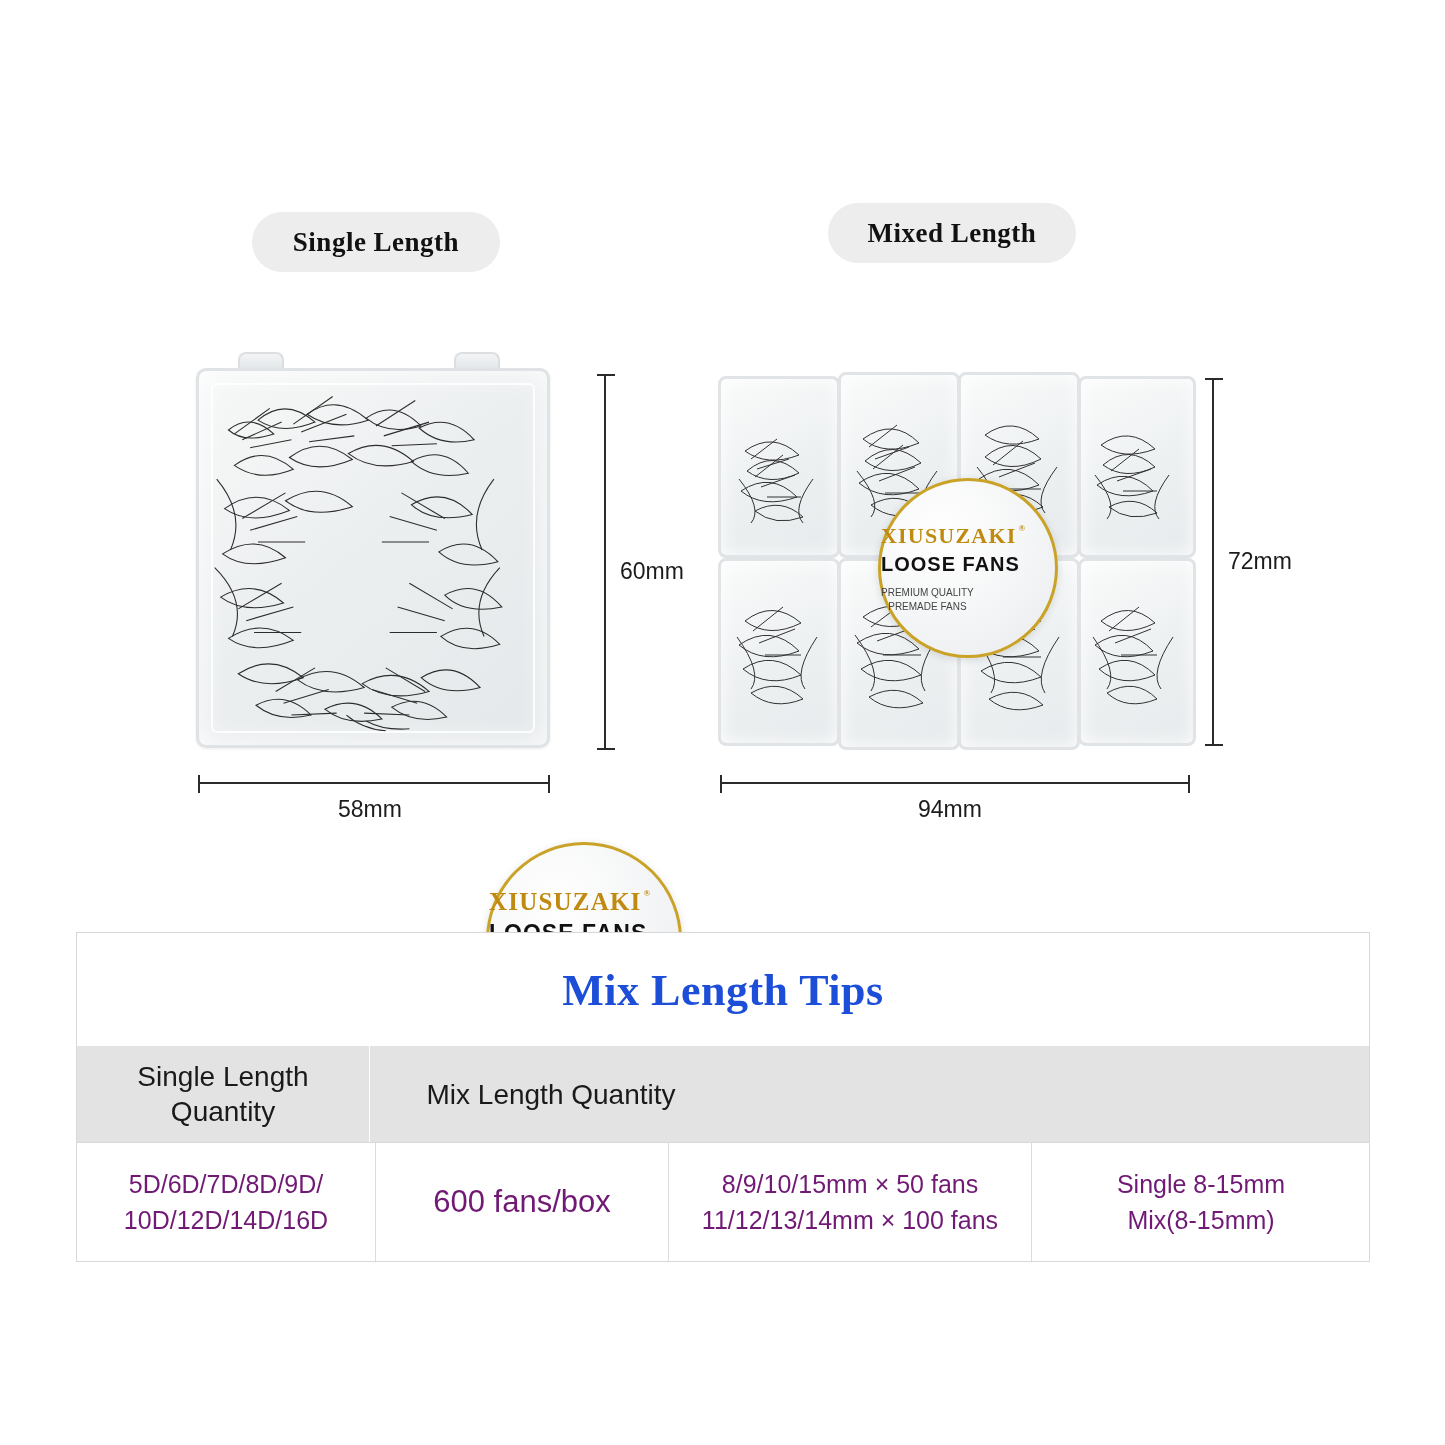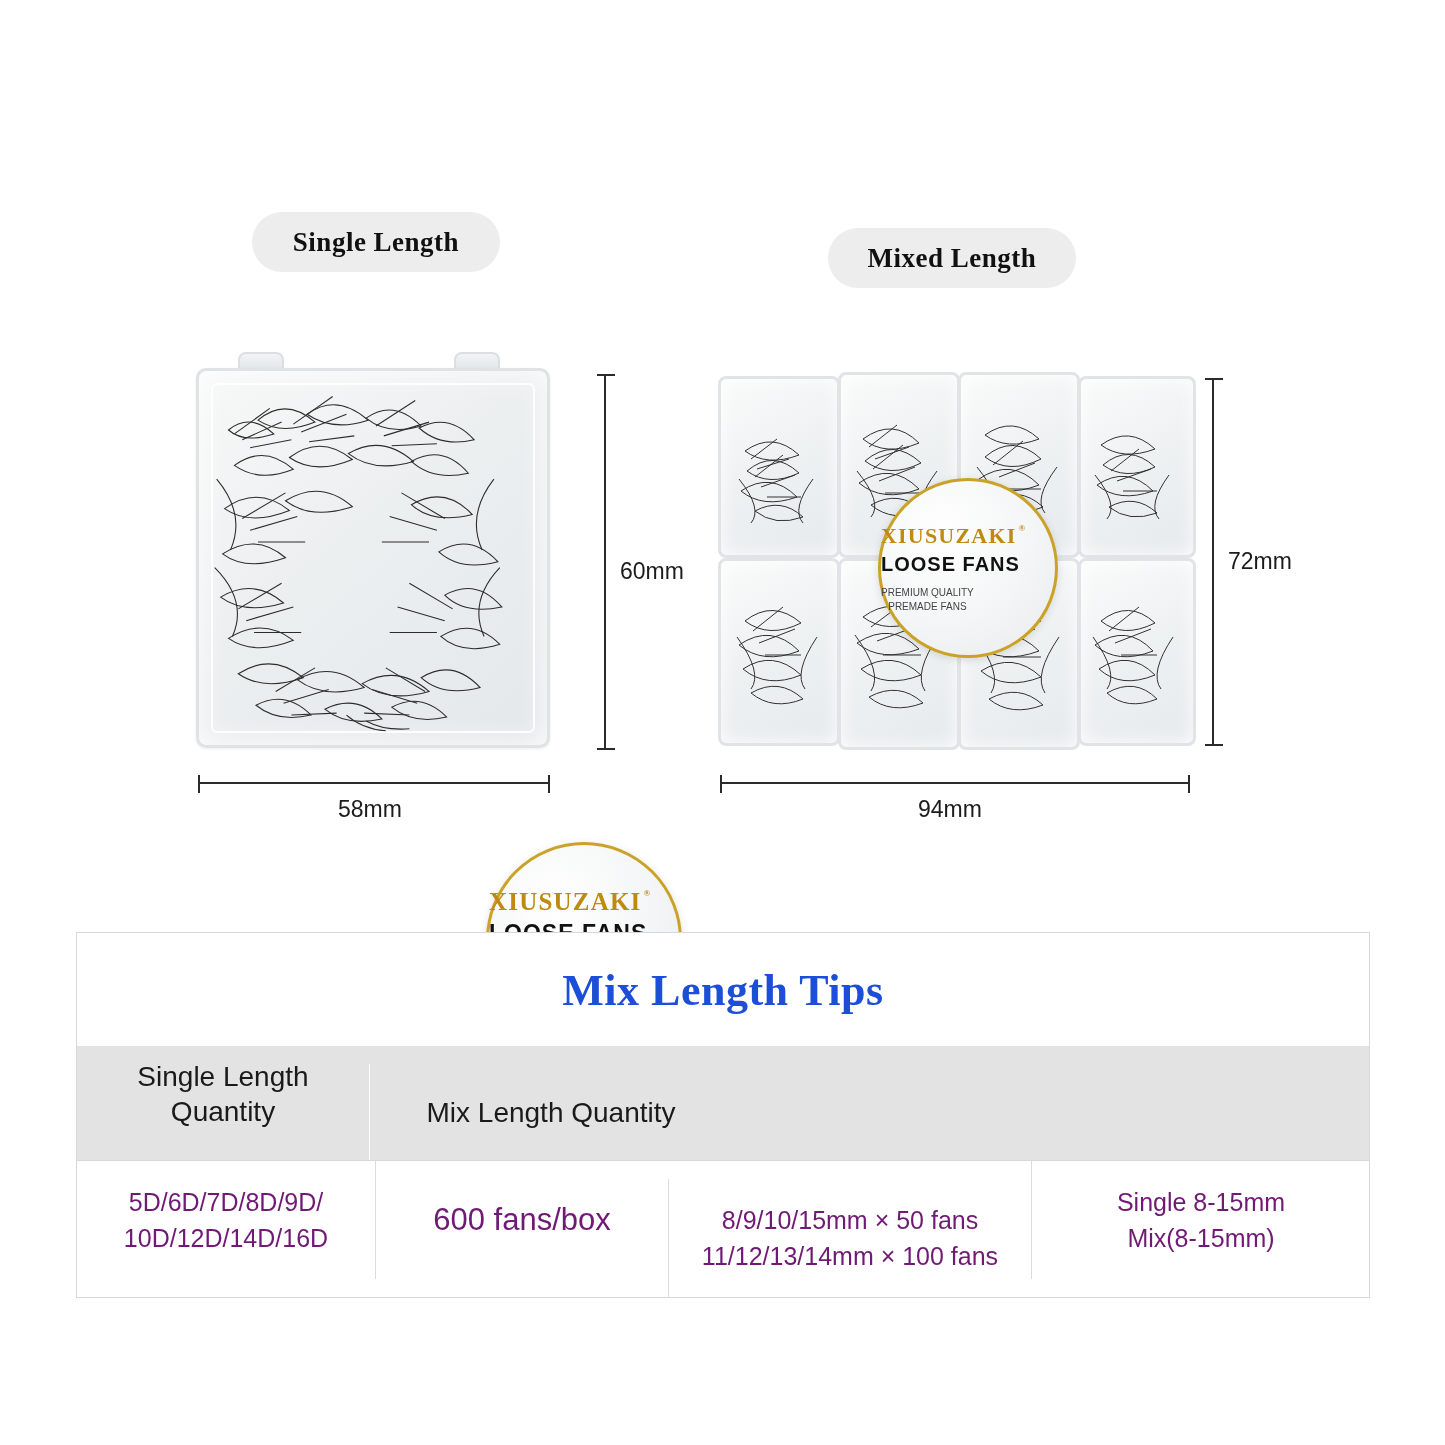--- a/index.html
+++ b/index.html
@@ -25,21 +25,21 @@
     display: flex;
     align-items: center;
     justify-content: center;
     font-family: "Liberation Serif", serif;
     font-size: 27px;
     font-weight: 700;
     letter-spacing: 0.5px;
     color: #111;
   }
   #pill-single { left: 252px; top: 212px; width: 248px; }
-  #pill-mixed  { left: 828px; top: 228px; width: 248px; }
+  #pill-mixed  { left: 828px; top: 203px; width: 248px; }
 
   
   .product-block { position: absolute; }
 
   
   #single-box {
     left: 196px; top: 368px; width: 354px; height: 380px;
   }
   .case-single {
     position: absolute; inset: 0;
@@ -212,21 +212,21 @@
     height: 118px;
     font-size: 25px;
     color: #701a75;
     line-height: 1.45;
     border-left: 1px solid #dcdcdc;
   }
   .body-row .cell:first-child { border-left: none; }
   .body-row { border-top: 1px solid #d8d8d8; }
   .c-w1 { flex: 0 0 298px; }
   .c-w2 { flex: 0 0 292px; }
-  .c-w3 { flex: 0 0 362px; margin-top: 18px; }
+  .c-w3 { flex: 0 0 362px; }
   .c-w4 { flex: 0 0 338px; }
   .big { font-size: 31px; }
 </style>
 </head>
 <body>
 
 <div class="pill" id="pill-single">
   <span>Single Length</span>
 </div>
 <div class="pill" id="pill-mixed">

